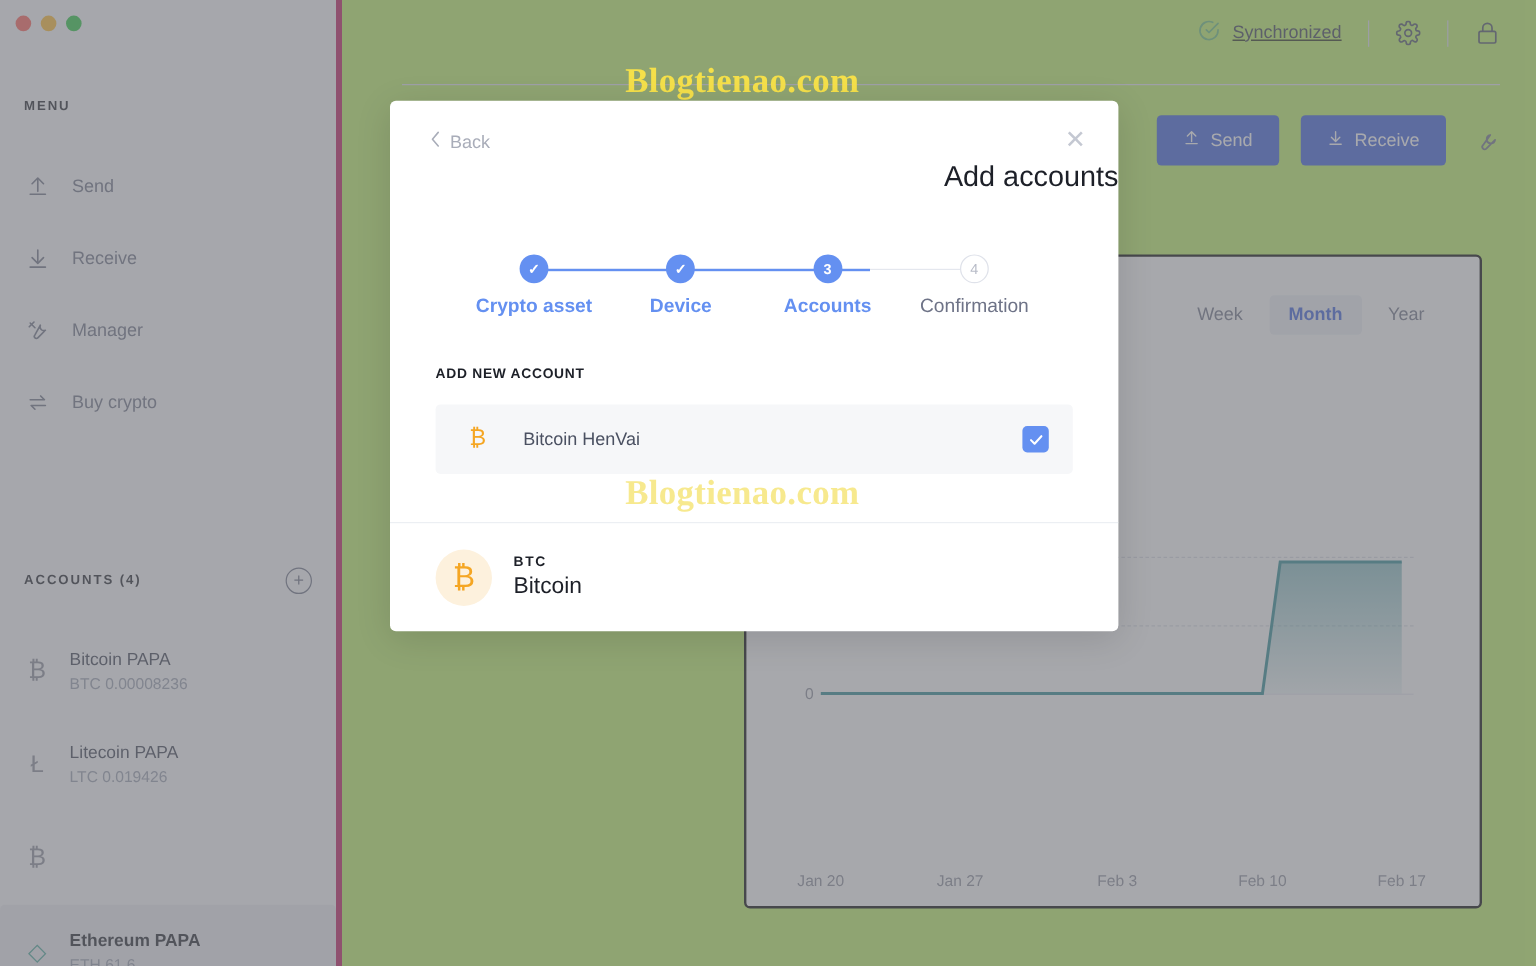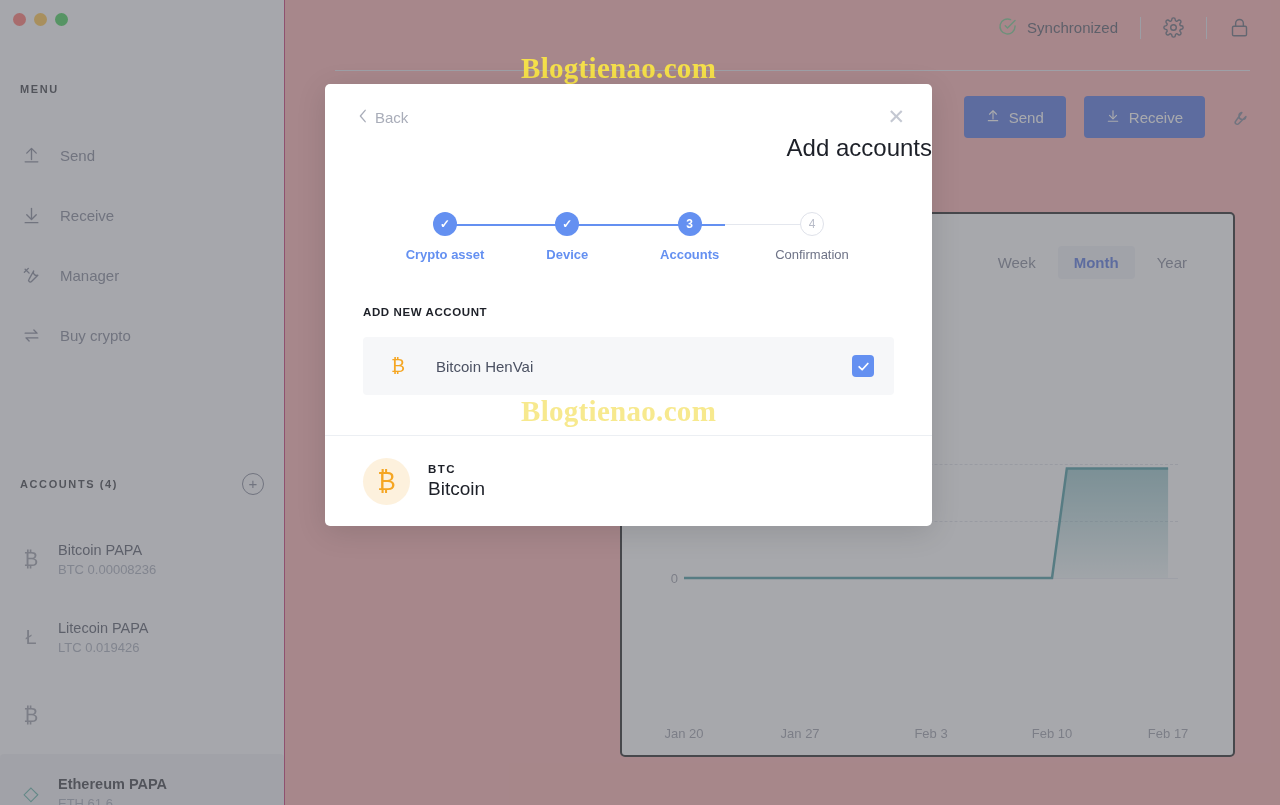--- a/index.html
+++ b/index.html
@@ -10,21 +10,21 @@
     background: #ffffff;
   }
   #app { position: relative; width: 1280px; height: 805px; overflow: hidden; }
 
   
   .bg-layer { position: absolute; inset: 0; display: flex; }
 
   .sidebar {
     width: 285px; height: 805px;
     background: #f9f9fb;
-    border-right: 1px solid #be185d;
+    border-right: 5px solid #be185d;
     position: relative;
     flex: 0 0 285px;
   }
   .traffic { position: absolute; top: 13px; left: 13px; display: flex; gap: 8px; }
   .dot { width: 13px; height: 13px; border-radius: 50%; }
   .dot.red { background: #ff5f57; }
   .dot.yellow { background: #febc2e; }
   .dot.green { background: #28c840; }
 
   .section-label {
@@ -57,21 +57,21 @@
     display: flex; align-items: center; gap: 16px;
     height: 78px; padding: 0 20px; border-radius: 4px;
   }
   .acc-item.selected { background: #ededf2; }
   .acc-ico { width: 22px; display: flex; justify-content: center; font-size: 20px; color: #8c8f9c; }
   .acc-ico.eth { color: #4aa89a; }
   .acc-name { font-size: 14.5px; color: #3a3f50; margin-bottom: 4px; }
   .acc-item.selected .acc-name { color: #1d2028; font-weight: 600; }
   .acc-amt { font-size: 13px; color: #9aa0b0; }
 
-  .content { flex: 1; position: relative; background: #fca5a5; }
+  .content { flex: 1; position: relative; background: #bef264; text-decoration: underline; }
   .topbar {
     height: 55px; display: flex; align-items: center; justify-content: flex-end;
     gap: 0; padding-right: 30px;
   }
   .sync { display: flex; align-items: center; gap: 10px; font-size: 15px; color: #3a3f50; }
   .vdiv { width: 1px; height: 22px; background: #dfe2ea; margin: 0 22px; }
   .icon-btn { color: #4b5162; display: flex; align-items: center; }
 
   .hdivider { position: absolute; top: 70px; left: 50px; right: 30px; height: 1px; background: #e4e7ee; }
 
@@ -142,21 +142,21 @@
 
   .stepper { position: relative; margin: 50px 70px 0 70px; height: 70px; }
   .steps-row { display: flex; justify-content: space-between; position: relative; }
   .step { position: relative; z-index: 2; display: flex; flex-direction: column; align-items: center; width: 100px; }
   .bubble {
     width: 24px; height: 24px; border-radius: 50%;
     display: flex; align-items: center; justify-content: center;
     font-size: 12px; font-weight: 700; color: #fff; background: #6490f1;
   }
   .bubble.pending { background: #fff; border: 1px solid #dfe2ea; color: #b8bcc8; font-weight: 400; }
-  .step-label { margin-top: 11px; font-size: 13px; font-weight: 700; color: #6490f1; white-space: nowrap; }
+  .step-label { margin-top: 11px; font-size: 16px; font-weight: 700; color: #6490f1; white-space: nowrap; }
   .step-label.pending { color: #6e7387; font-weight: 400; }
   .track { position: absolute; top: 12px; left: 50px; right: 50px; height: 1px; background: #e4e7ee; z-index: 1; }
   .track-fill { position: absolute; top: 12px; left: 50px; width: 60%; height: 1.5px; background: #6490f1; z-index: 1; }
 
   .body-label {
     margin: 24px 0 0 38px; font-size: 11.5px; font-weight: 700;
     letter-spacing: 0.6px; color: #1d2028;
   }
   .acct-row {
     margin: 19px 38px 0 38px; height: 58px; background: #f6f7f9; border-radius: 4px;

